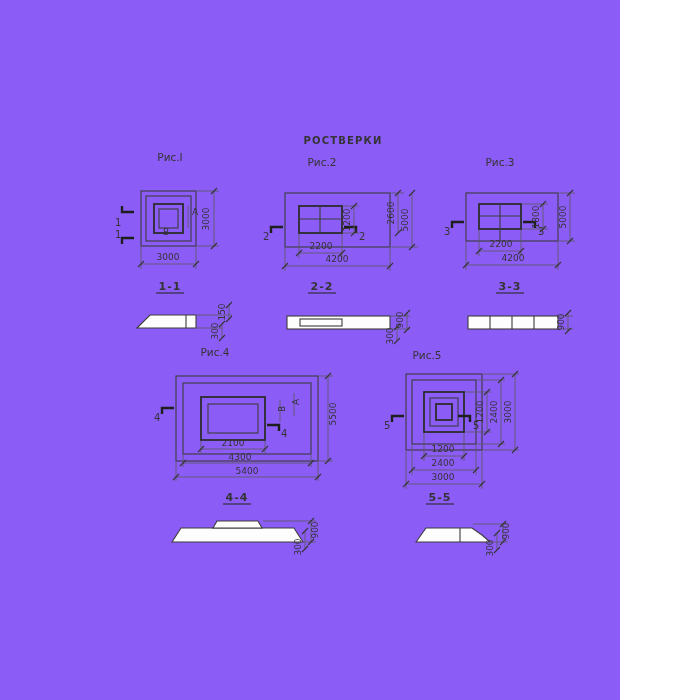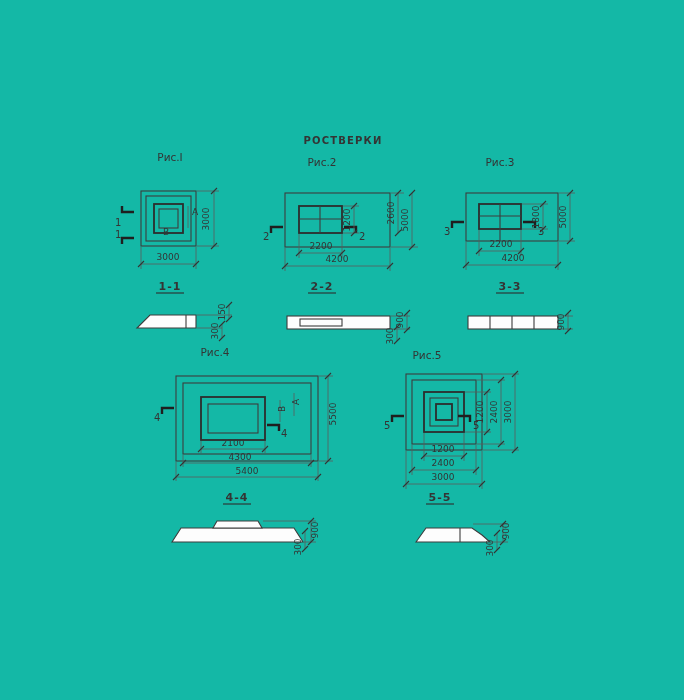--- a/index.html
+++ b/index.html
@@ -1,16 +1,16 @@
 <!DOCTYPE html>
 <html><head>
 <meta charset="utf-8">
 <style>
   html,body{margin:0;padding:0;background:#ffffff;}
-  .sheet{position:relative;width:684px;height:700px;background:#14b8a6;overflow:hidden;
+  .sheet{position:relative;width:620px;height:700px;background:#8b5cf6;overflow:hidden;
          font-family:"DejaVu Sans",sans-serif;}
   svg text{font-family:"DejaVu Sans",sans-serif;fill:#343434;}
   .title{font-size:10px;font-weight:bold;letter-spacing:1.2px;}
   .cap{font-size:10.5px;}
   .dimtxt{font-size:9px;}
   .marknum{font-size:10px;}
   .sectitle{font-size:11px;font-weight:bold;letter-spacing:1px;}
   .ln{stroke:#3c3c3c;stroke-width:1.1;fill:none;}
   .thick{stroke:#2d2d2d;stroke-width:1.8;fill:none;}
   .dim{stroke:#5a5a5a;stroke-width:0.8;fill:none;}

